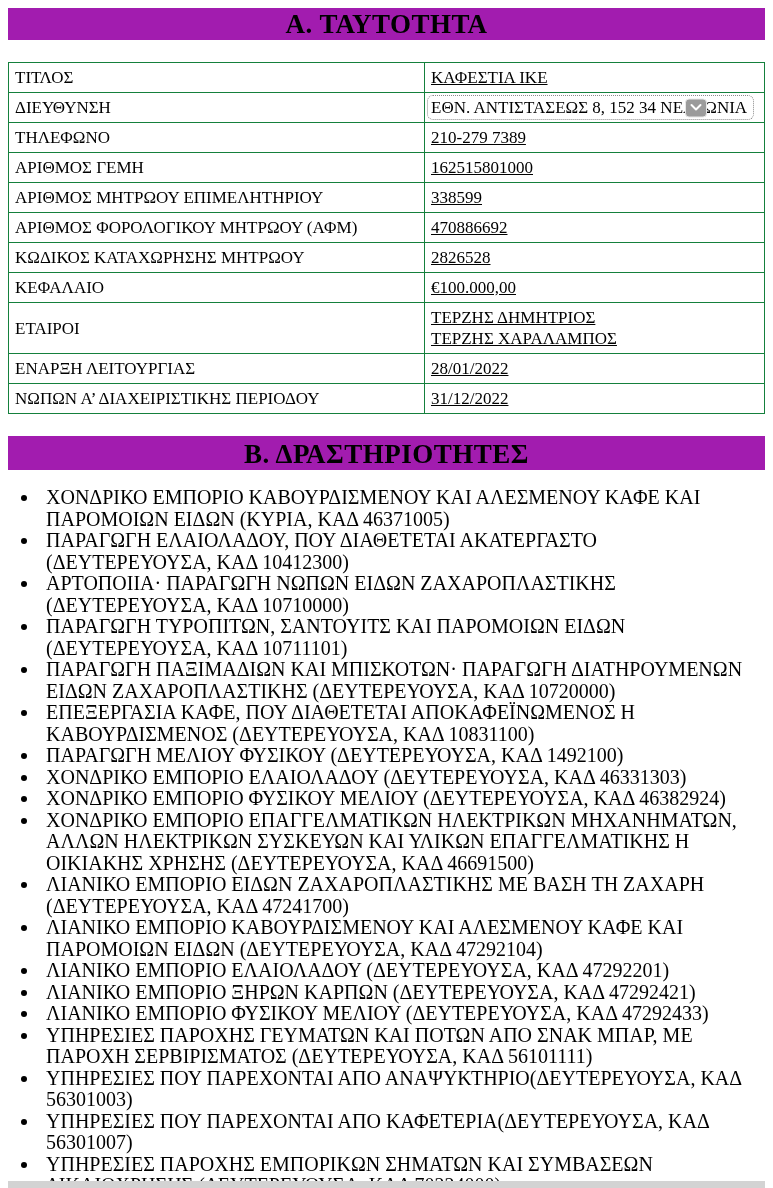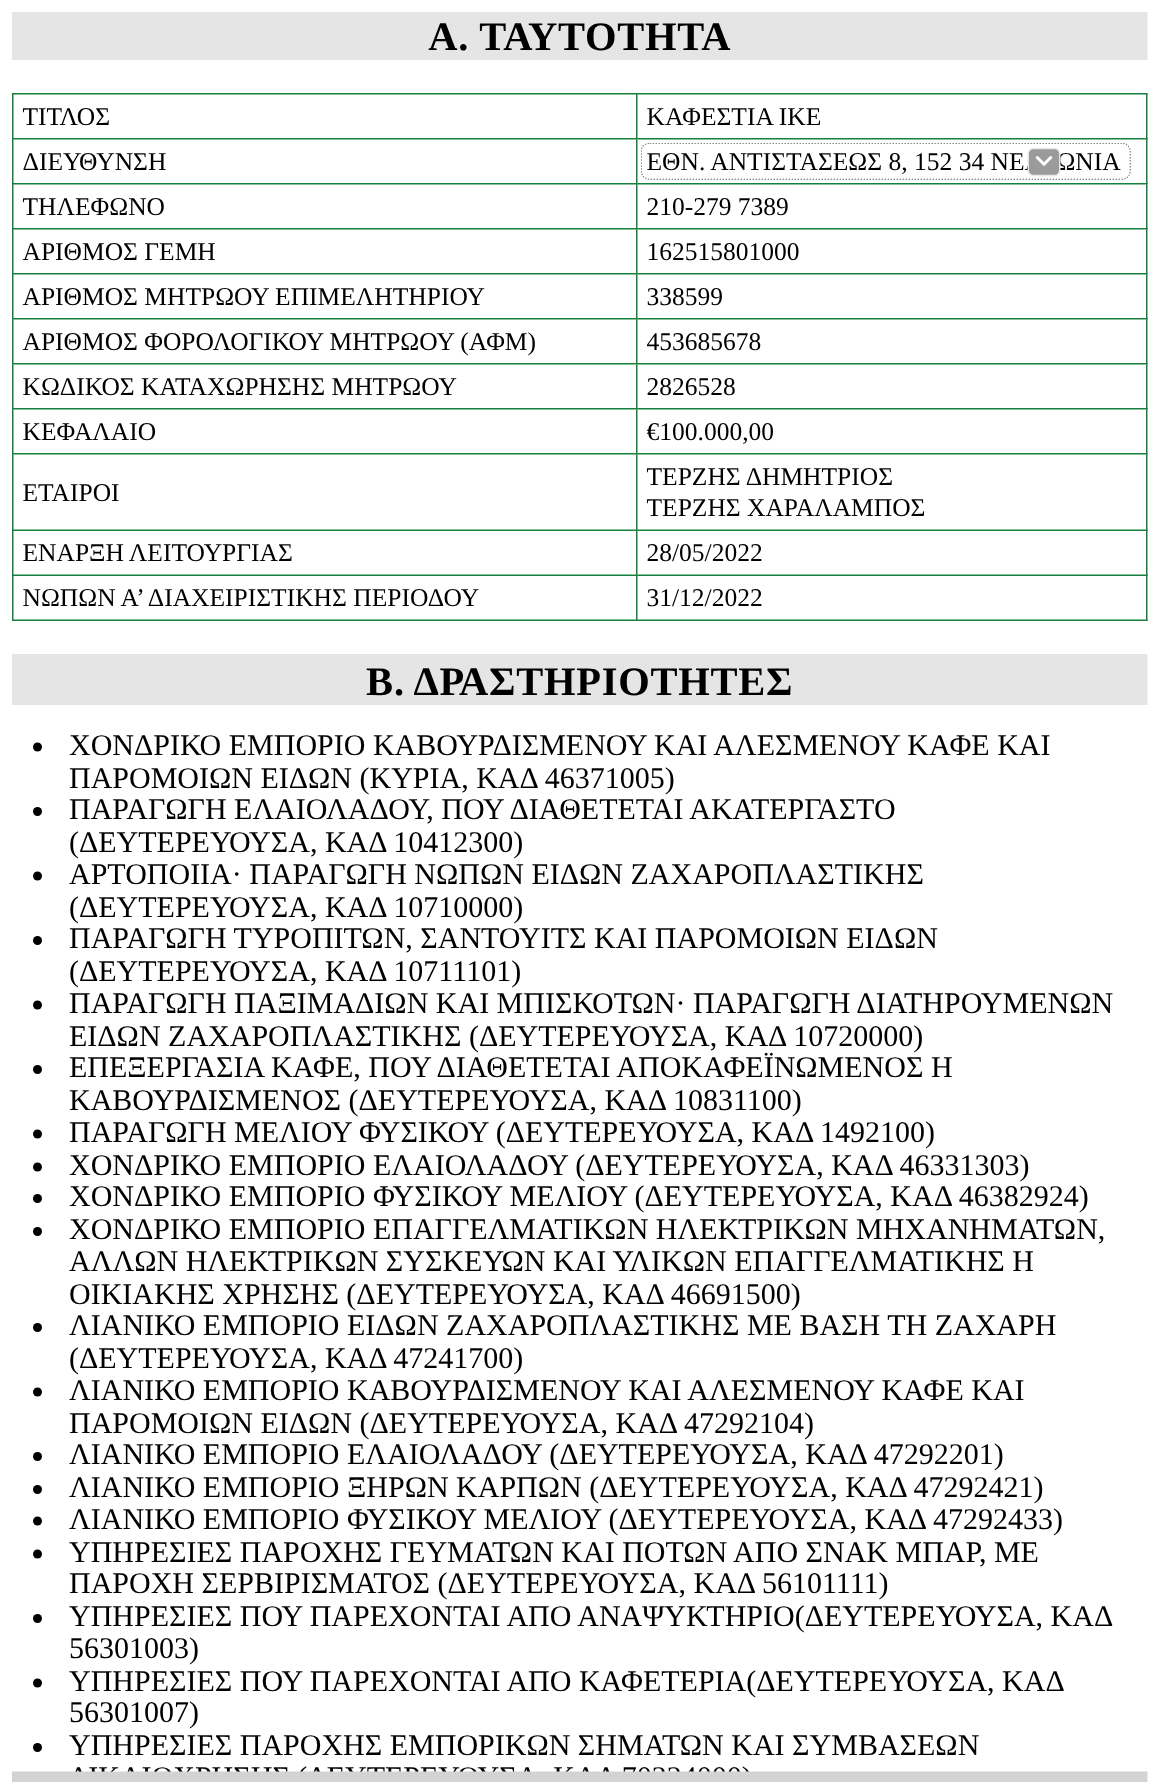--- a/index.html
+++ b/index.html
@@ -5,39 +5,39 @@
   html,body{margin:0;padding:0;background:#fff;}
   body{
     width:773px;height:1188px;
     font-family:"Liberation Serif","DejaVu Serif",serif;
     color:#000;position:relative;overflow:hidden;
   }
   .page{padding:8px 8px 0 8px;}
 
   
   .section-header{
-    background:#e5e5e5;
+    background:#a21caf;
     height:34px;
     display:flex;align-items:center;justify-content:center;
     font-weight:700;font-size:27px;letter-spacing:.5px;
   }
   .section-header.first{height:32px;margin-bottom:22px;}
   .section-header.second{margin-top:22px;margin-bottom:17px;align-items:flex-end;}
 
   
   table.identity{
     width:757px;border-collapse:collapse;table-layout:fixed;
   }
   table.identity td{
     border:1px solid #15803d;
     font-size:17px;line-height:21px;
     padding:4px 6px;vertical-align:middle;
   }
   td.label-cell{width:403px;}
-  td.value-cell{white-space:pre-line;}
+  td.value-cell{white-space:pre-line;text-decoration:underline;}
 
   
   .addr-box{
     position:relative;display:inline-block;
     width:100%;box-sizing:border-box;
     border:1px dotted #8a8a8a;border-radius:6px;
     padding:1px 3px;margin:-2px -4px;
     white-space:nowrap;
   }
   .chevron-badge{
@@ -93,38 +93,38 @@
         <tr>
           <td class="label-cell">ΑΡΙΘΜΟΣ ΓΕΜΗ</td>
           <td class="value-cell">162515801000</td>
         </tr>
         <tr>
           <td class="label-cell">ΑΡΙΘΜΟΣ ΜΗΤΡΩΟΥ ΕΠΙΜΕΛΗΤΗΡΙΟΥ</td>
           <td class="value-cell">338599</td>
         </tr>
         <tr>
           <td class="label-cell">ΑΡΙΘΜΟΣ ΦΟΡΟΛΟΓΙΚΟΥ ΜΗΤΡΩΟΥ (ΑΦΜ)</td>
-          <td class="value-cell">453685678</td>
+          <td class="value-cell">470886692</td>
         </tr>
         <tr>
           <td class="label-cell">ΚΩΔΙΚΟΣ ΚΑΤΑΧΩΡΗΣΗΣ ΜΗΤΡΩΟΥ</td>
           <td class="value-cell">2826528</td>
         </tr>
         <tr>
           <td class="label-cell">ΚΕΦΑΛΑΙΟ</td>
           <td class="value-cell">€100.000,00</td>
         </tr>
         <tr>
           <td class="label-cell">ΕΤΑΙΡΟΙ</td>
           <td class="value-cell">ΤΕΡΖΗΣ ΔΗΜΗΤΡΙΟΣ
 ΤΕΡΖΗΣ ΧΑΡΑΛΑΜΠΟΣ</td>
         </tr>
         <tr>
           <td class="label-cell">ΕΝΑΡΞΗ ΛΕΙΤΟΥΡΓΙΑΣ</td>
-          <td class="value-cell">28/05/2022</td>
+          <td class="value-cell">28/01/2022</td>
         </tr>
         <tr>
           <td class="label-cell">ΝΩΠΩΝ Α’ ΔΙΑΧΕΙΡΙΣΤΙΚΗΣ ΠΕΡΙΟΔΟΥ</td>
           <td class="value-cell">31/12/2022</td>
         </tr>
       </tbody>
   </table>
 
   <div class="section-header second">
     <span>Β. ΔΡΑΣΤΗΡΙΟΤΗΤΕΣ</span>

